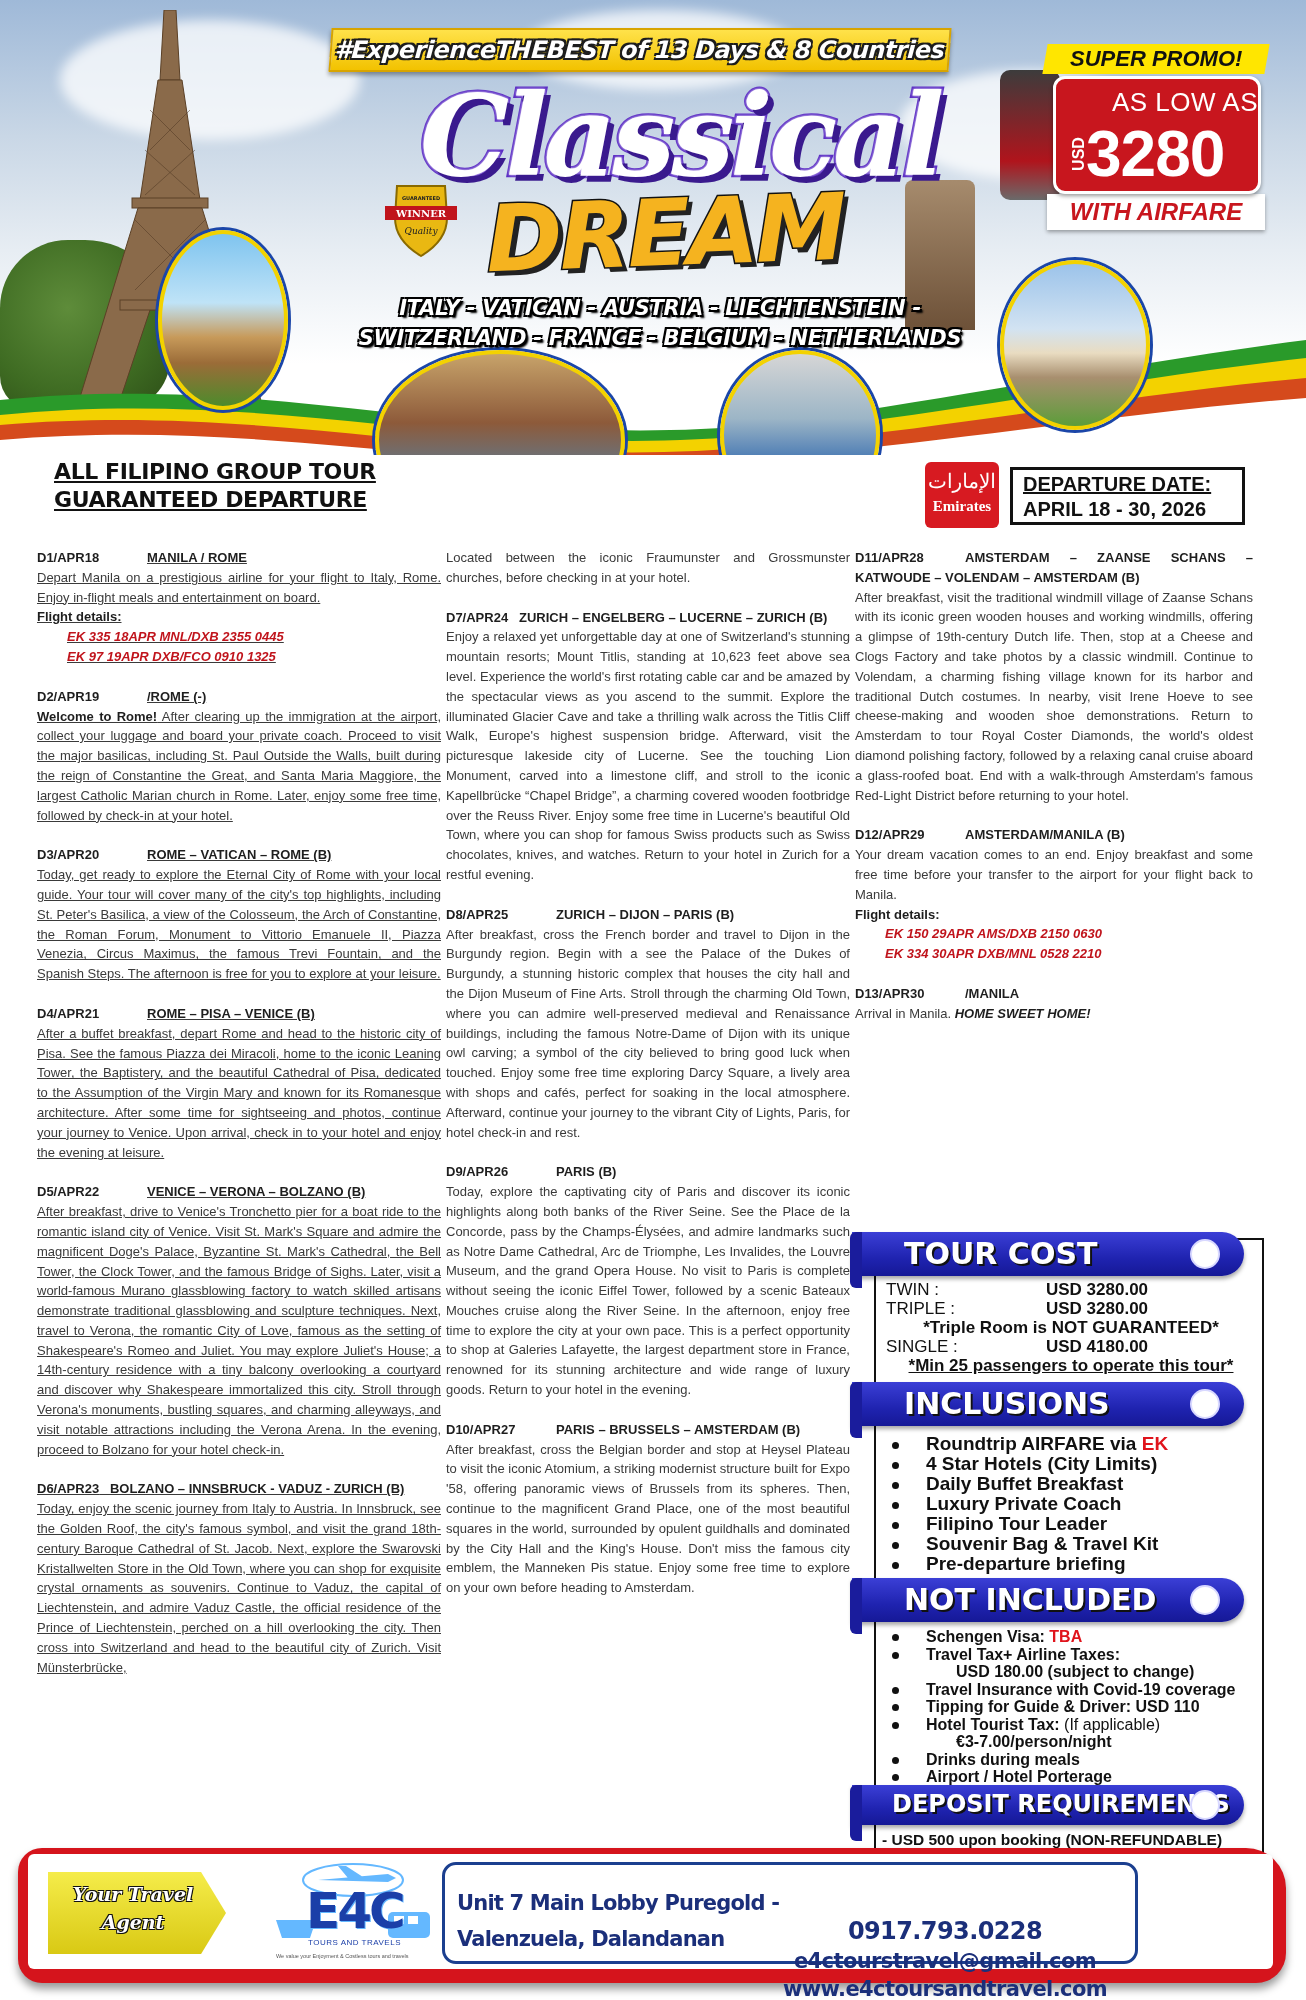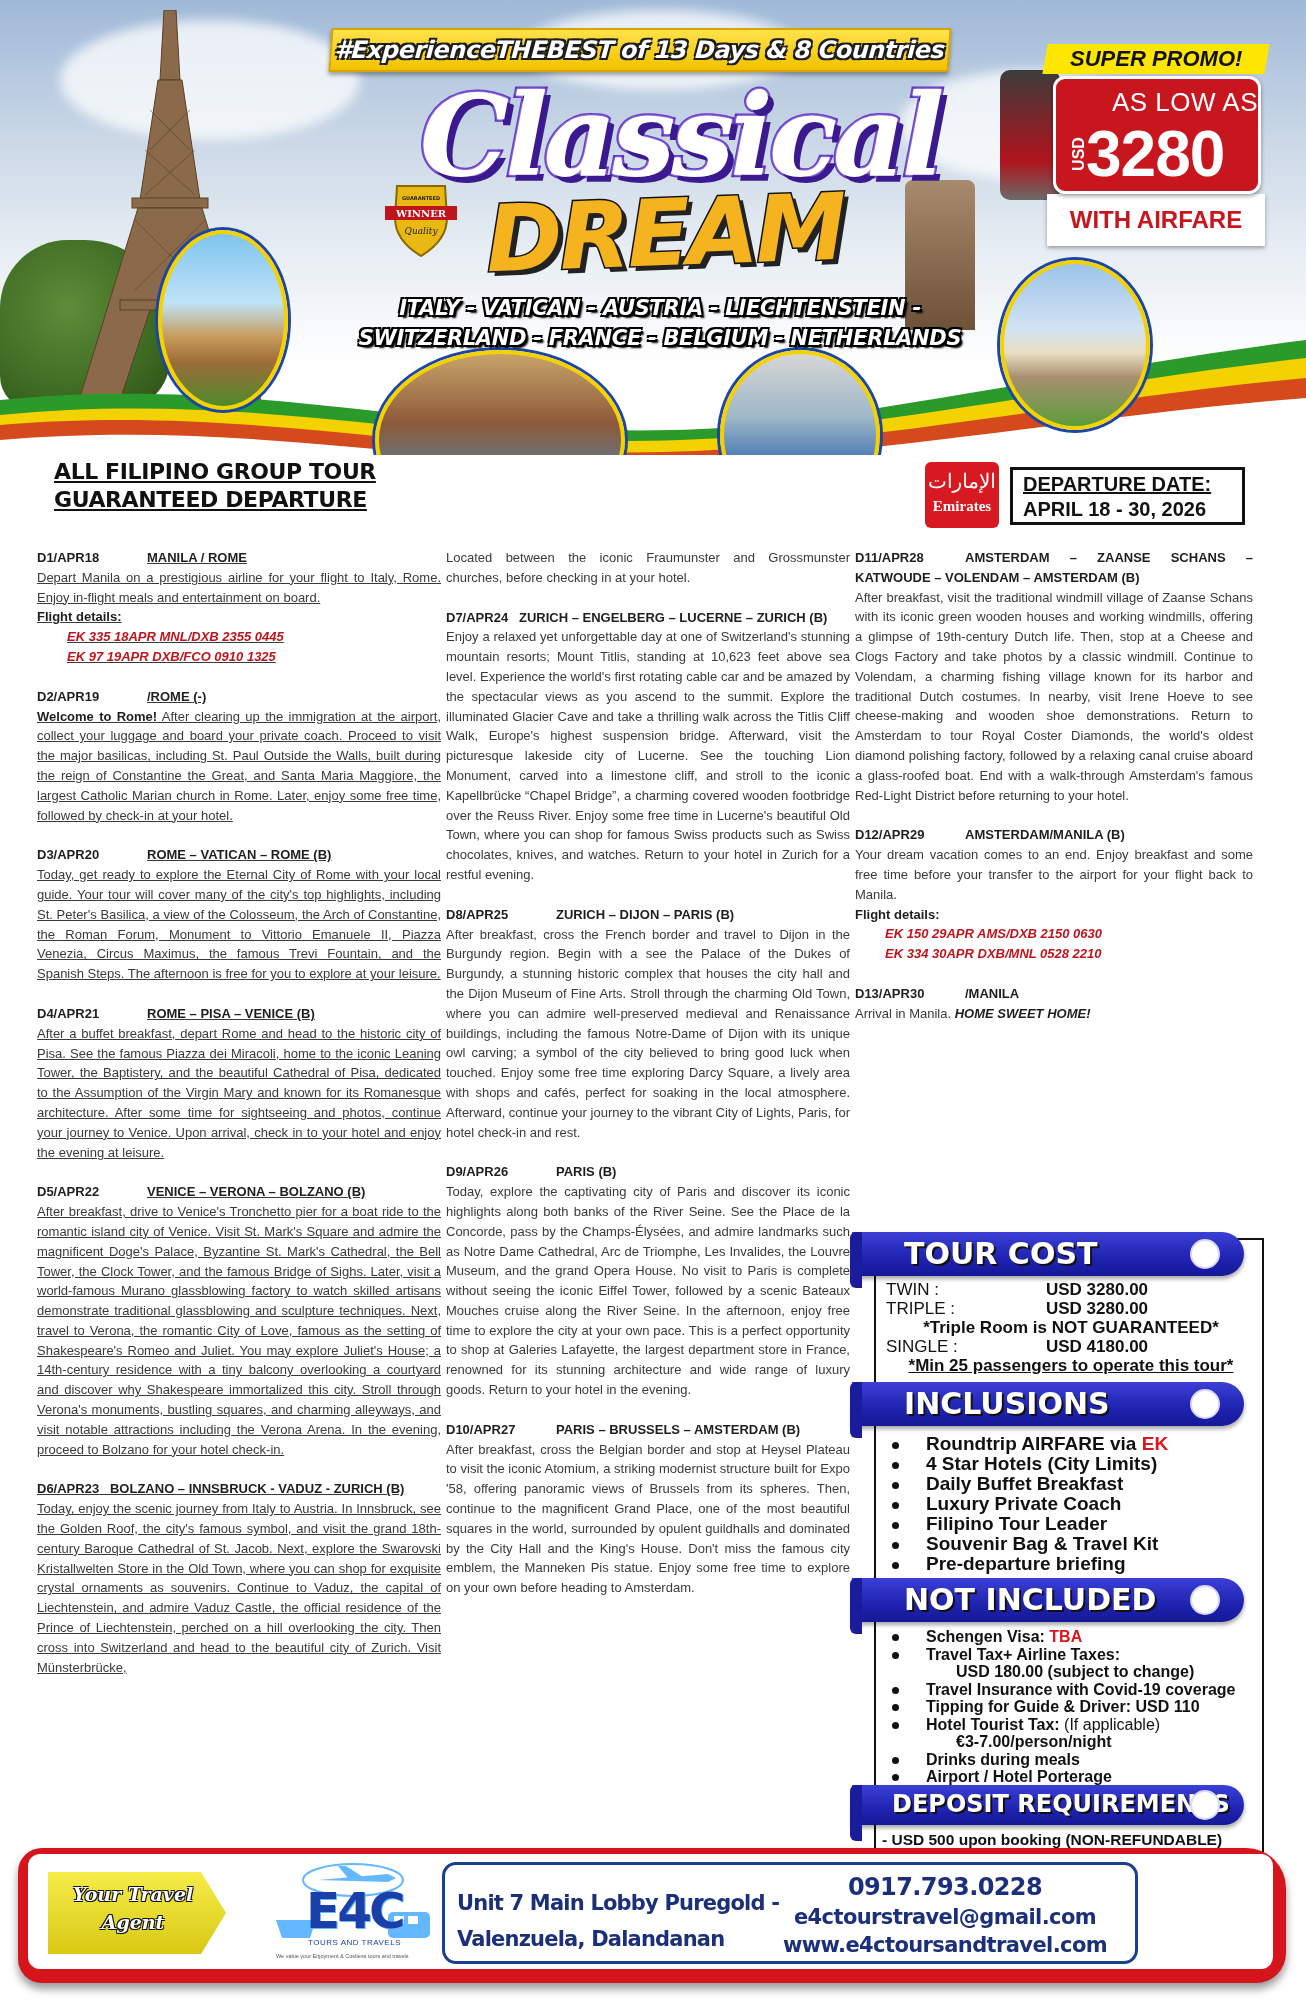--- a/index.html
+++ b/index.html
@@ -33,21 +33,21 @@
   .circle-photo { position: absolute; border-radius: 50%; border: 4px solid #f3d200; overflow: hidden;
     box-shadow: 0 0 0 3px #1b46a8; }
   .promo { position: absolute; left: 1045px; top: 44px; width: 222px; }
   .promo-super { background: #ffe600; transform: skewX(-10deg); padding: 2px 8px; text-align: center; }
   .promo-super span { display:inline-block; transform: skewX(10deg); font-weight: bold; font-style: italic; font-size: 22px; color: #111; }
   .promo-box { margin: 2px 6px 0 8px; background: #c8161e; border-radius: 12px; border: 3px solid #fff; box-shadow: 0 2px 4px rgba(0,0,0,.4);
     height: 118px; position: relative; color: #fff; text-align: right; }
   .promo-aslow { font-size: 26px; padding-top: 8px; letter-spacing: 0.5px; }
   .promo-usd { position: absolute; left: 6px; top: 66px; transform: rotate(-90deg); font-size: 16px; font-weight: bold; }
   .promo-price { position: absolute; left: 30px; top: 38px; font-size: 64px; font-weight: bold; letter-spacing: -1px; }
-  .promo-air { margin: 0 2px; background: #fff; padding: 12px 0; text-align: center; font-weight: bold; 
+  .promo-air { margin: 0 2px; background: #fff; padding: 4px 0; text-align: center; font-weight: bold; font-style: italic;
     font-size: 24px; color: #c8161e; box-shadow: 0 2px 4px rgba(0,0,0,.35); }
 
   
   .group-title { position: absolute; left: 54px; top: 458px; font-family: "DejaVu Sans", sans-serif; font-weight: bold; font-size: 22px;
     line-height: 28px; color: #111; text-decoration: underline; letter-spacing: -0.4px; }
   .emirates { position: absolute; left: 925px; top: 462px; width: 74px; height: 66px; background: #d71a21; border-radius: 6px;
     color: #fff; text-align: center; font-family: "Liberation Serif", serif; }
   .emirates .calli { font-size: 20px; line-height: 30px; padding-top: 4px; }
   .emirates .name { font-size: 15px; font-weight: bold; line-height: 20px; }
   .dep-box { position: absolute; left: 1010px; top: 467px; width: 235px; height: 58px; border: 3px solid #111; padding: 2px 10px; }
@@ -89,34 +89,34 @@
   .list-not { font-size: 16px; line-height: 17.5px; }
   .list-not li::before { top: 6px; }
   .sub { padding-left: 30px; }
   .red { color: #e0141c; }
   .light { font-weight: normal; }
   .deposit-body { position: absolute; left: 32px; width: 380px; font-size: 15.5px; line-height: 16px; color: #111; font-weight: bold; }
 
   
   .footer { position: absolute; left: 18px; top: 1848px; width: 1268px; height: 135px; background: #d5141c; border-radius: 24px 40px 30px 24px;
     box-shadow: 0 6px 8px rgba(0,0,0,.4); }
-  .footer-inner { position: absolute; left: 10px; top: 6px; width: 1245px; height: 115px; background: #fff; border-radius: 12px; }
+  .footer-inner { position: absolute; left: 10px; top: 6px; width: 1245px; height: 115px; background: #fff; border-radius: 6px; }
   .agent-tag { position: absolute; left: 20px; top: 18px; width: 178px; height: 82px; background: linear-gradient(180deg,#f5ec4a,#d9c914);
     clip-path: polygon(0 0, 86% 0, 100% 50%, 86% 100%, 0 100%); box-shadow: 0 2px 3px rgba(0,0,0,.3); }
   .agent-tag span { position:absolute; left: 20px; top: 8px; width: 130px; text-align:center; font-family: "DejaVu Serif", serif; font-style: italic; font-weight: bold;
     font-size: 19px; line-height: 28px; color: #fff; text-shadow: -1px -1px 0 #111, 1px -1px 0 #111, -1px 1px 0 #111, 1px 1px 0 #111; }
   .logo { position: absolute; left: 240px; top: 6px; width: 170px; height: 106px; }
   .logo .big { position:absolute; left: 38px; top: 22px; font-family: "DejaVu Sans", sans-serif; font-weight: bold; font-size: 50px; color: #1b3fa8; letter-spacing: -3px;
     text-shadow: 1px 1px 0 #64b8ff; }
   .logo .sub1 { position:absolute; left: 40px; top: 78px; font-size: 8px; color:#1b3fa8; letter-spacing: 0.5px; }
   .logo .sub2 { position:absolute; left: 8px; top: 93px; font-size: 5.5px; color:#555; }
   .contact-box { position: absolute; left: 414px; top: 8px; width: 696px; height: 102px; border: 3px solid #1b3f8f; border-radius: 14px; }
   .addr { position: absolute; left: 12px; top: 20px; font-family: "DejaVu Sans", sans-serif; font-weight: bold; font-size: 21px; line-height: 36px; color: #1b2f7a; letter-spacing: -0.8px; }
   .contacts { position: absolute; left: 320px; top: 6px; width: 360px; text-align: center; font-family: "DejaVu Sans", sans-serif; font-weight: bold; color: #1b2f7a; letter-spacing: -0.6px; }
-  .contacts .phone { font-size: 24px; line-height: 32px; }
+  .contacts .phone { font-size: 24px; line-height: 32px; margin-top: 44px; }
   .contacts .mail, .contacts .web { font-size: 21px; line-height: 28px; }
 </style>
 </head>
 <body>
 
 <div class="banner">
   <div class="cloud" style="left:60px;top:20px;width:300px;height:120px;"></div>
   <div class="cloud" style="left:900px;top:70px;width:260px;height:110px;"></div>
   <div class="cloud" style="left:520px;top:10px;width:280px;height:80px;"></div>
   <div class="trees"></div>

